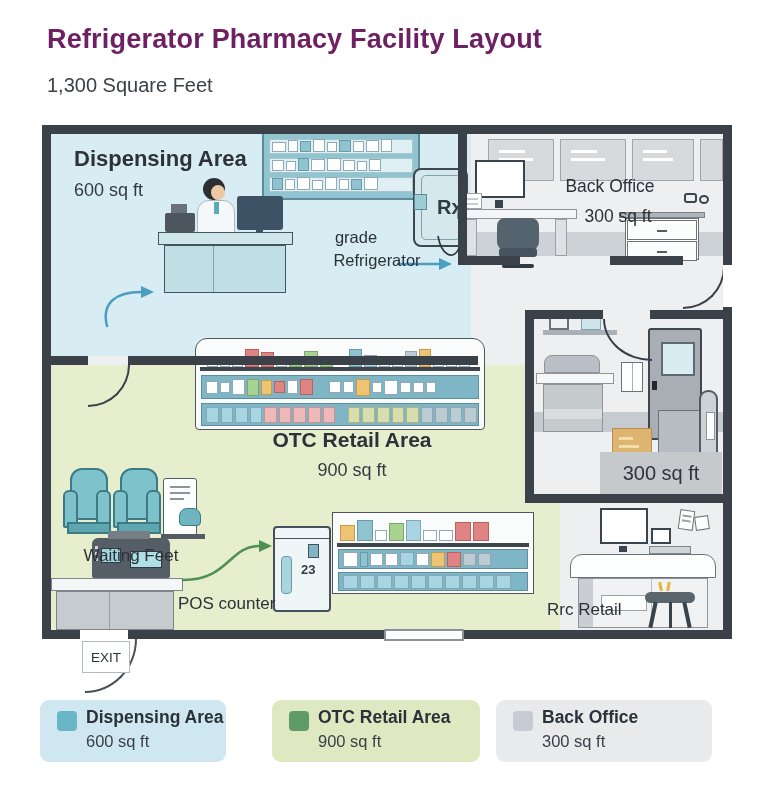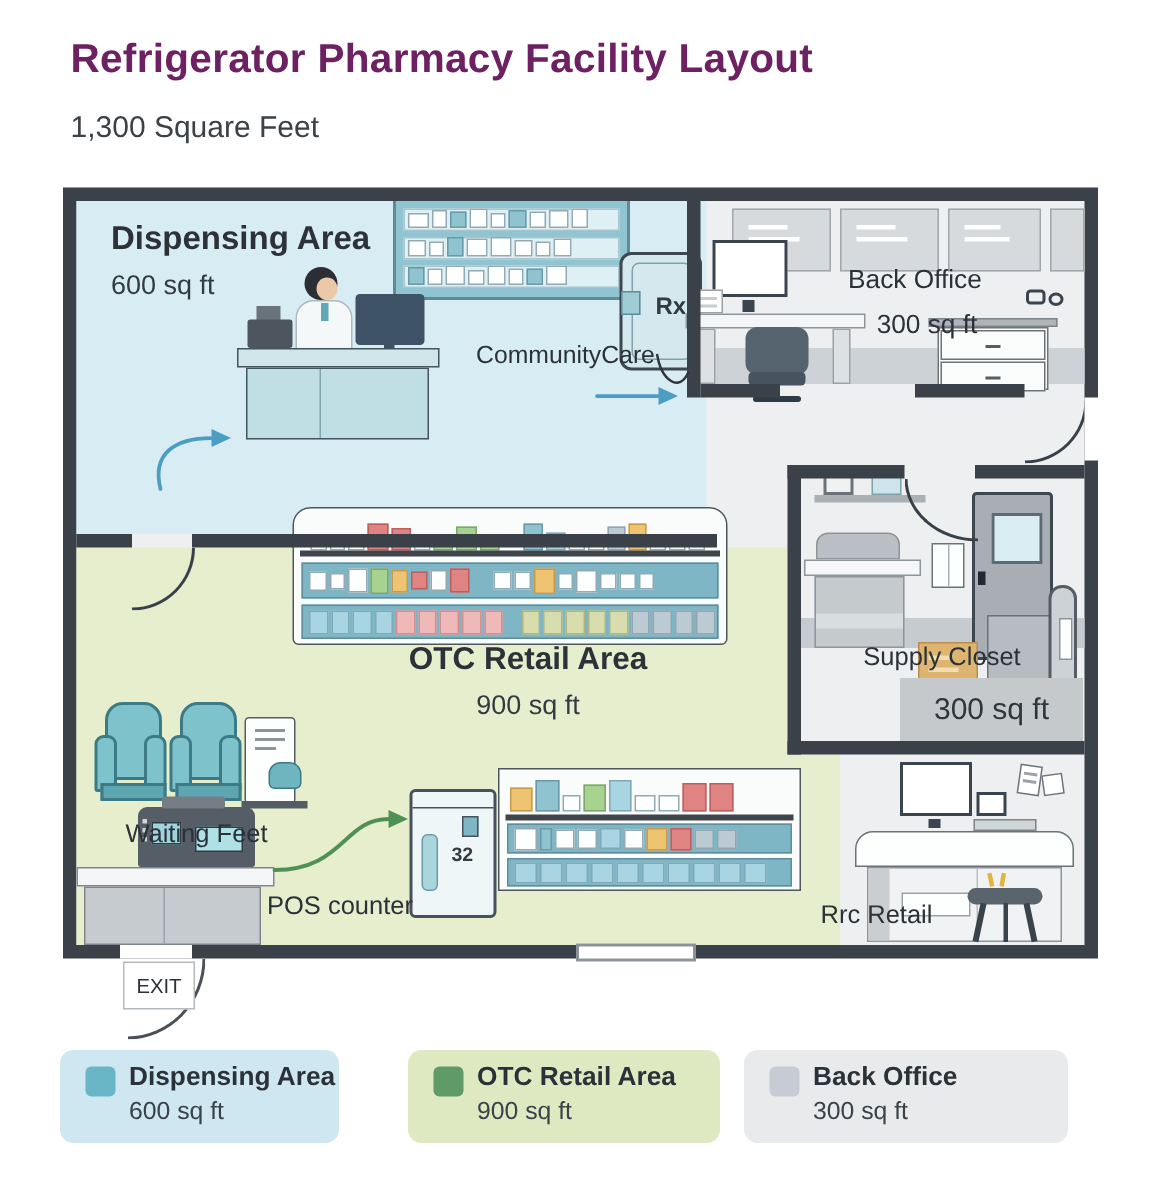--- a/index.html
+++ b/index.html
@@ -101,21 +101,21 @@
   <div class="box" style="left:186px;top:62px;width:46px;height:34px;background:#3e5266;border-radius:3px"></div>
   <div class="box" style="left:205px;top:96px;width:7px;height:4px;background:#3e5266"></div>
   <div class="box" style="left:107px;top:98px;width:135px;height:13px;background:#cfe7ea;border:1.5px solid #43545e"></div>
   <div class="box" style="left:113px;top:111px;width:122px;height:48px;background:#bfdfe5;border:1.5px solid #43545e">
     <div style="position:absolute;left:40%;top:0;bottom:0;width:0;border-left:1px solid #7fa5ad"></div>
   </div>
 
   <div class="box" style="left:362px;top:34px;width:55px;height:79px;background:#d5e8ed;border:2px solid #3c4750;border-radius:8px">
     <div style="position:absolute;left:6px;top:5px;right:5px;bottom:5px;border:1px solid #7fa3ad;border-radius:5px"></div>
     <div style="position:absolute;left:-1px;top:24px;width:11px;height:14px;background:#9fcdd6;border:1px solid #5d8b99"></div>
-    <div class="lbl b" style="left:22px;top:26px;font-size:16px;color:#2f3a42">Rx</div>
+    <div class="lbl b" style="left:22px;top:26px;font-size:20px;color:#2f3a42">Rx</div>
     <div style="position:absolute;right:2px;bottom:2px;width:6px;height:6px;border-radius:50%;background:#23282d"></div>
   </div>
 
   <div class="box" style="left:437px;top:5px;width:66px;height:42px;background:#d6dadd;border:1px solid #9fa5ab">
     <div style="position:absolute;left:10px;top:10px;width:26px;height:3px;background:#fff"></div>
     <div style="position:absolute;left:10px;top:18px;width:34px;height:3px;background:#fff"></div>
   </div>
   <div class="box" style="left:509px;top:5px;width:66px;height:42px;background:#d6dadd;border:1px solid #9fa5ab">
     <div style="position:absolute;left:10px;top:10px;width:26px;height:3px;background:#fff"></div>
     <div style="position:absolute;left:10px;top:18px;width:34px;height:3px;background:#fff"></div>
@@ -271,21 +271,21 @@
   </div>
   <div class="box" style="left:0;top:444px;width:132px;height:13px;background:#f4f6f7;border:1.5px solid #7e858b"></div>
   <div class="box" style="left:5px;top:457px;width:118px;height:39px;background:#c6cbcf;border:1.5px solid #7e858b">
     <div style="position:absolute;left:45%;top:0;bottom:0;border-left:1px solid #9aa1a7"></div>
   </div>
 
   <div class="box" style="left:222px;top:392px;width:58px;height:86px;background:#eef6f8;border:2px solid #46515c;border-radius:4px">
     <div style="position:absolute;left:0;top:10px;right:0;height:0;border-top:1.5px solid #46515c"></div>
     <div style="position:absolute;left:6px;top:28px;width:9px;height:36px;background:#a9d6dd;border:1px solid #699aa7;border-radius:4px"></div>
     <div style="position:absolute;right:10px;top:16px;width:9px;height:12px;background:#7fb6c5;border:1px solid #46515c"></div>
-    <div class="lbl" style="left:26px;top:34px;font-size:13px;font-weight:700;color:#333a41">32</div>
+    <div class="lbl" style="left:26px;top:34px;font-size:13px;font-weight:700;color:#333a41">23</div>
   </div>
 
   <div class="box" style="left:281px;top:378px;width:202px;height:82px;background:#fafcfc;border:1.5px solid #4f565c">
     <div class="box" style="left:6px;top:4px;right:6px;height:24px;display:flex;align-items:flex-end">
       <i class="bx c-y" style="width:13px;height:14px"></i>
       <i class="bx c-t" style="width:14px;height:19px"></i>
       <i class="bx" style="width:10px;height:9px"></i>
       <i class="bx c-g" style="width:13px;height:16px"></i>
       <i class="bx c-b" style="width:13px;height:19px"></i>
       <i class="bx" style="width:12px;height:9px"></i>
@@ -374,31 +374,31 @@
     <path d="M132,446 C178,446 178,412 208,412" fill="none" stroke="#4f9154" stroke-width="2.6" stroke-linecap="round"></path>
     <polygon points="208,406 221,412 208,418" fill="#4f9154"></polygon>
   </svg>
 
   <div class="lbl b" style="left:23px;top:12px;font-size:22px;color:#2c3238">Dispensing Area</div>
   <div class="lbl" style="left:23px;top:46px;font-size:18px;color:#333a41">600 sq ft</div>
 
   <div class="lbl ctr" style="left:489px;top:42px;width:140px;font-size:17.5px">Back Office</div>
   <div class="lbl ctr" style="left:497px;top:72px;width:140px;font-size:17.5px">300 sq ft</div>
 
-  <div class="lbl ctr" style="left:487px;top:294px;width:180px;font-size:17px">Supply Closet</div>
 
   <div class="lbl ctr b" style="left:101px;top:294px;width:400px;font-size:21px;color:#2c3238">OTC Retail Area</div>
   <div class="lbl ctr" style="left:101px;top:326px;width:400px;font-size:18px;color:#333a41">900 sq ft</div>
 
   <div class="lbl ctr" style="left:0;top:412px;width:160px;font-size:17px">Waiting Feet</div>
   <div class="lbl" style="left:127px;top:460px;font-size:17px">POS counter</div>
   <div class="lbl" style="left:496px;top:466px;font-size:17px">Rrc Retail</div>
 
   <div class="lbl ctr" style="left:256px;top:92px;width:140px;font-size:16.5px;line-height:23px;white-space:normal">
-    <div>CommunityCare</div>
+    <div style="padding-right:42px">grade</div>
+    <div>Refrigerator</div>
   </div>
 </div>
 
 <div class="abs" style="left:85px;top:639px;width:50px;height:52px;border-right:2px solid #4a5056;border-bottom:2px solid #4a5056;border-bottom-right-radius:100%"></div>
 <div class="abs" style="left:82px;top:641px;width:46px;height:30px;background:#ffffff;border:1px solid #b5babe;display:flex;align-items:center;justify-content:center">
   <span style="font-size:13.5px;color:#2b3138">EXIT</span>
 </div>
 
 <div class="legend-card" style="left: 40px; width: 186px; background-color: rgb(207, 231, 240);">
   <div class="legend-sw" style="background-color: rgb(104, 182, 198);"></div>

